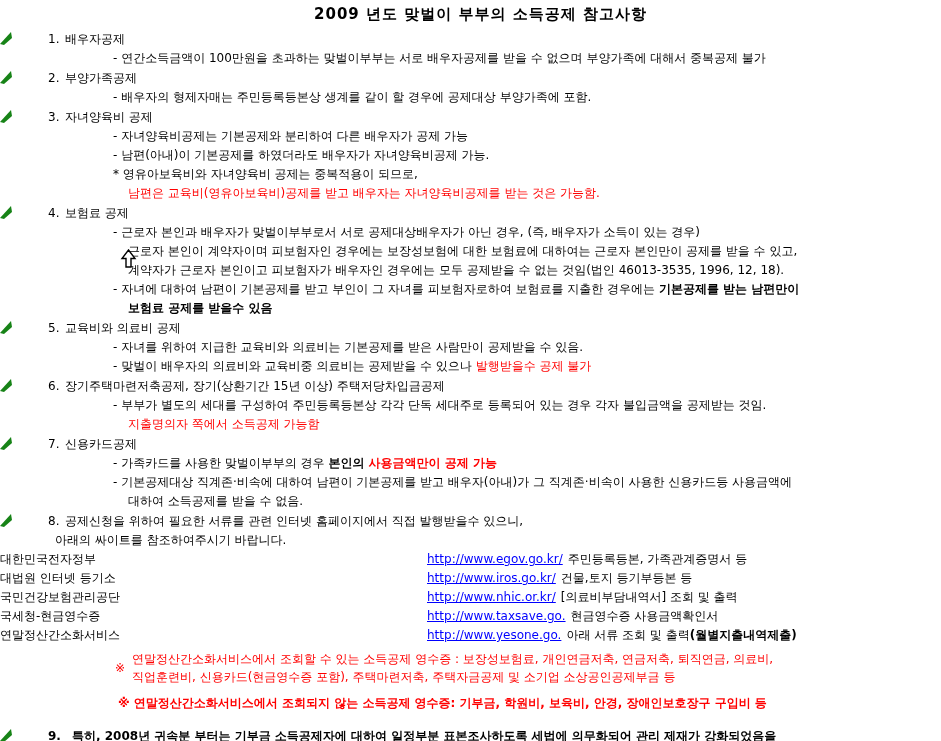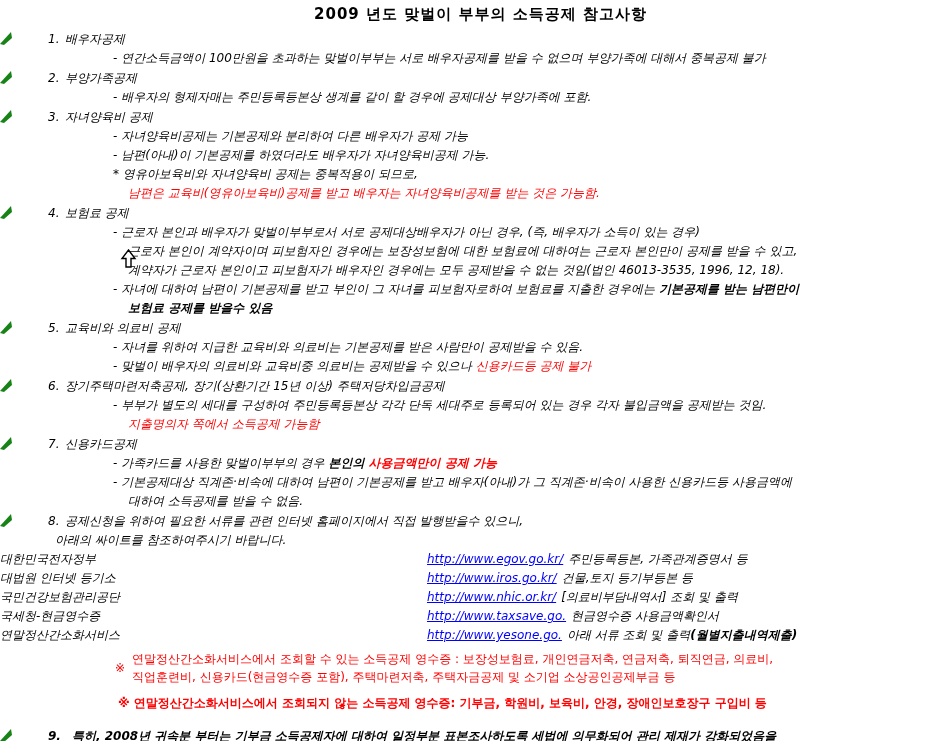--- a/index.html
+++ b/index.html
@@ -9,21 +9,21 @@
     font-family:"DejaVu Sans","Liberation Sans",sans-serif;
     font-size:12px; color:#000;
   }
   .page { position:relative; width:941px; height:741px; }
   .title {
     text-align:center; font-size:15px; font-weight:bold;
     letter-spacing:1px; padding-top:5px; margin-bottom:6px;padding-left:20px;
   }
   .section { position:relative; margin-top:1px; }
   .bullet { position:absolute; left:0; top:2px; width:13px; height:14px; }
-  .row { line-height:19px; white-space:nowrap;font-style:italic; }
+  .row { line-height:19px; white-space:nowrap; }
   .head { padding-left:48px; }
   .num { display:inline-block; min-width:17px; }
   .sec9 .num { min-width:24px; }
   .sec9 { margin-top:14px; }
   .sec9 .row { font-weight:bold; }
   .l-dash { padding-left:113px; }
   .l-cont { padding-left:128px; }
   .l-sub  { padding-left:55px;  }
   .seg-b  { font-weight:bold; }
   .seg-r  { color:var(--red); }
@@ -83,21 +83,21 @@
         <div class="row l-cont"><span>계약자가 근로자 본인이고 피보험자가 배우자인 경우에는 모두 공제받을 수 없는 것임(법인 46013-3535, 1996, 12, 18).</span></div>
         <div class="row l-dash"><span>- 자녀에 대하여 남편이 기본공제를 받고 부인이 그 자녀를 피보험자로하여 보험료를 지출한 경우에는 </span><span class="seg-b">기본공제를 받는 남편만이</span></div>
         <div class="row l-cont"><span class="seg-b">보험료 공제를 받을수 있음</span></div>
       </div>
       <div class="section">
         <svg class="bullet" viewBox="0 0 13 14">
           <polygon points="0,12 11,0 12,6 4,13" fill="#178317"></polygon>
         </svg>
         <div class="row head"><span class="num">5.</span><span>교육비와 의료비 공제</span></div>
         <div class="row l-dash"><span>- 자녀를 위하여 지급한 교육비와 의료비는 기본공제를 받은 사람만이 공제받을 수 있음.</span></div>
-        <div class="row l-dash"><span>- 맞벌이 배우자의 의료비와 교육비중 의료비는 공제받을 수 있으나 </span><span class="seg-r">신용카드등 공제 불가</span></div>
+        <div class="row l-dash"><span>- 맞벌이 배우자의 의료비와 교육비중 의료비는 공제받을 수 있으나 </span><span class="seg-r">발행받을수 공제 불가</span></div>
       </div>
       <div class="section">
         <svg class="bullet" viewBox="0 0 13 14">
           <polygon points="0,12 11,0 12,6 4,13" fill="#178317"></polygon>
         </svg>
         <div class="row head"><span class="num">6.</span><span>장기주택마련저축공제, 장기(상환기간 15년 이상) 주택저당차입금공제</span></div>
         <div class="row l-dash"><span>- 부부가 별도의 세대를 구성하여 주민등록등본상 각각 단독 세대주로 등록되어 있는 경우 각자 불입금액을 공제받는 것임.</span></div>
         <div class="row l-cont"><span class="seg-r">지출명의자 쪽에서 소득공제 가능함</span></div>
       </div>
       <div class="section">

